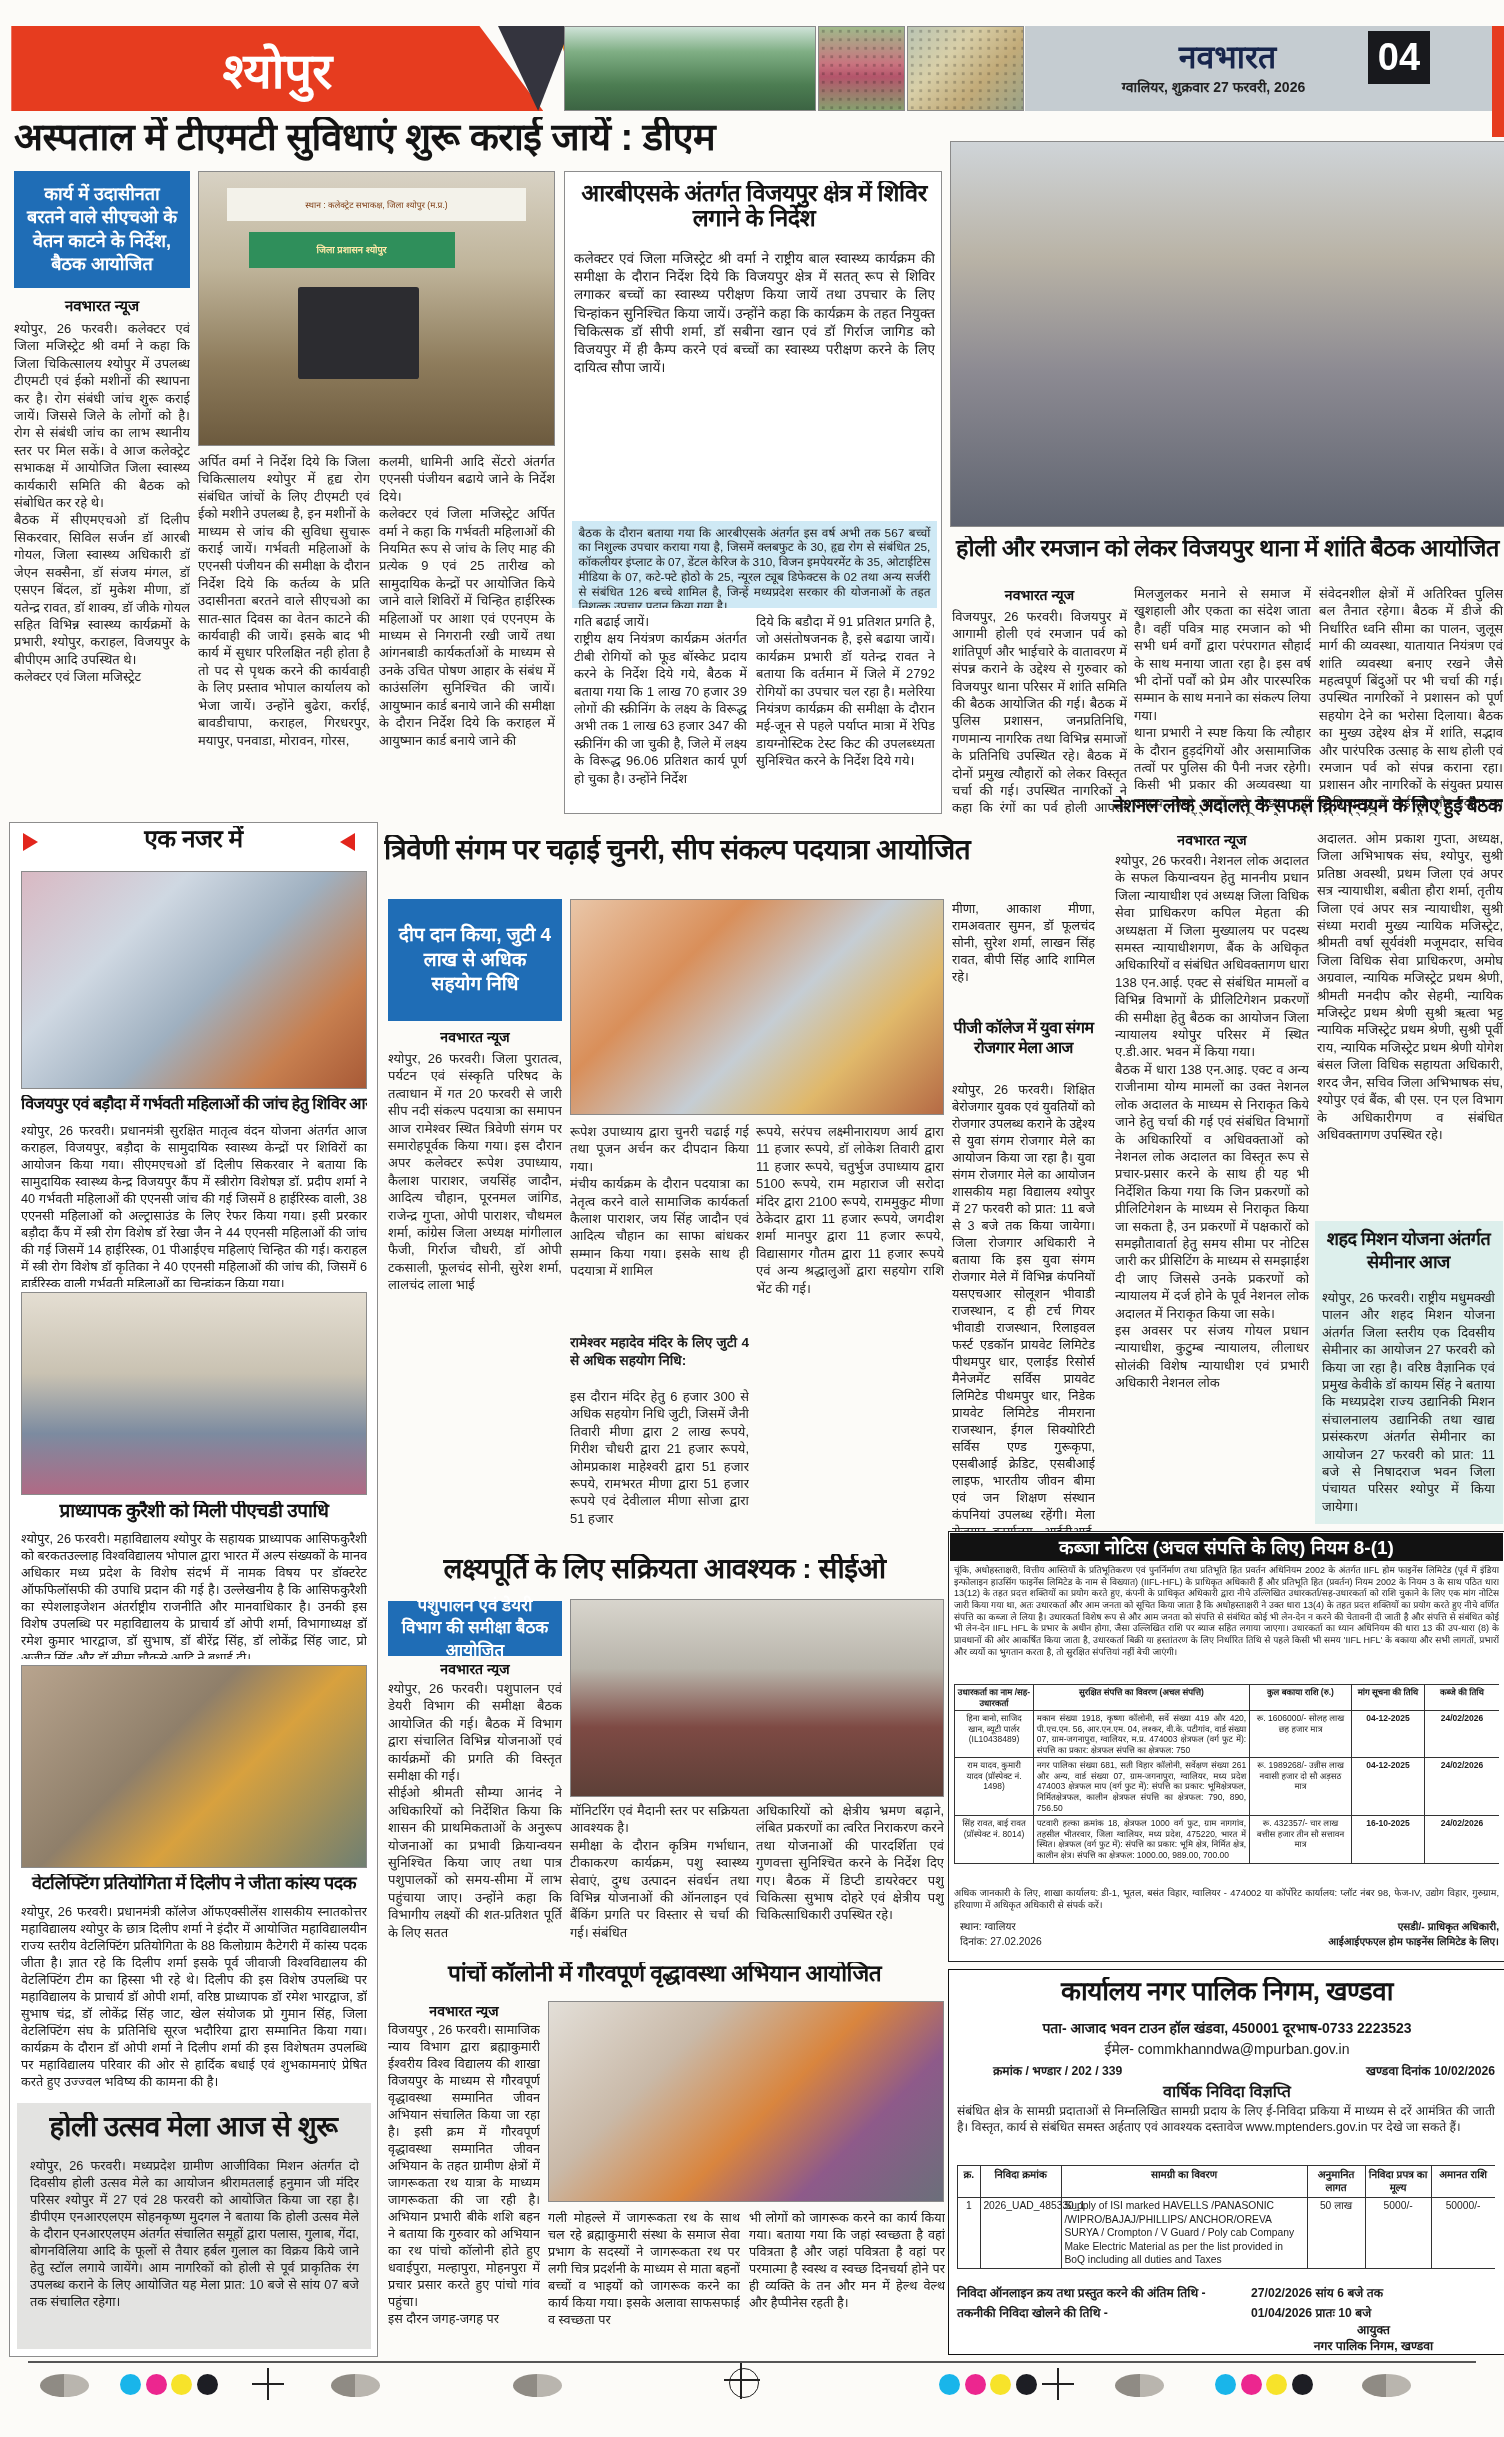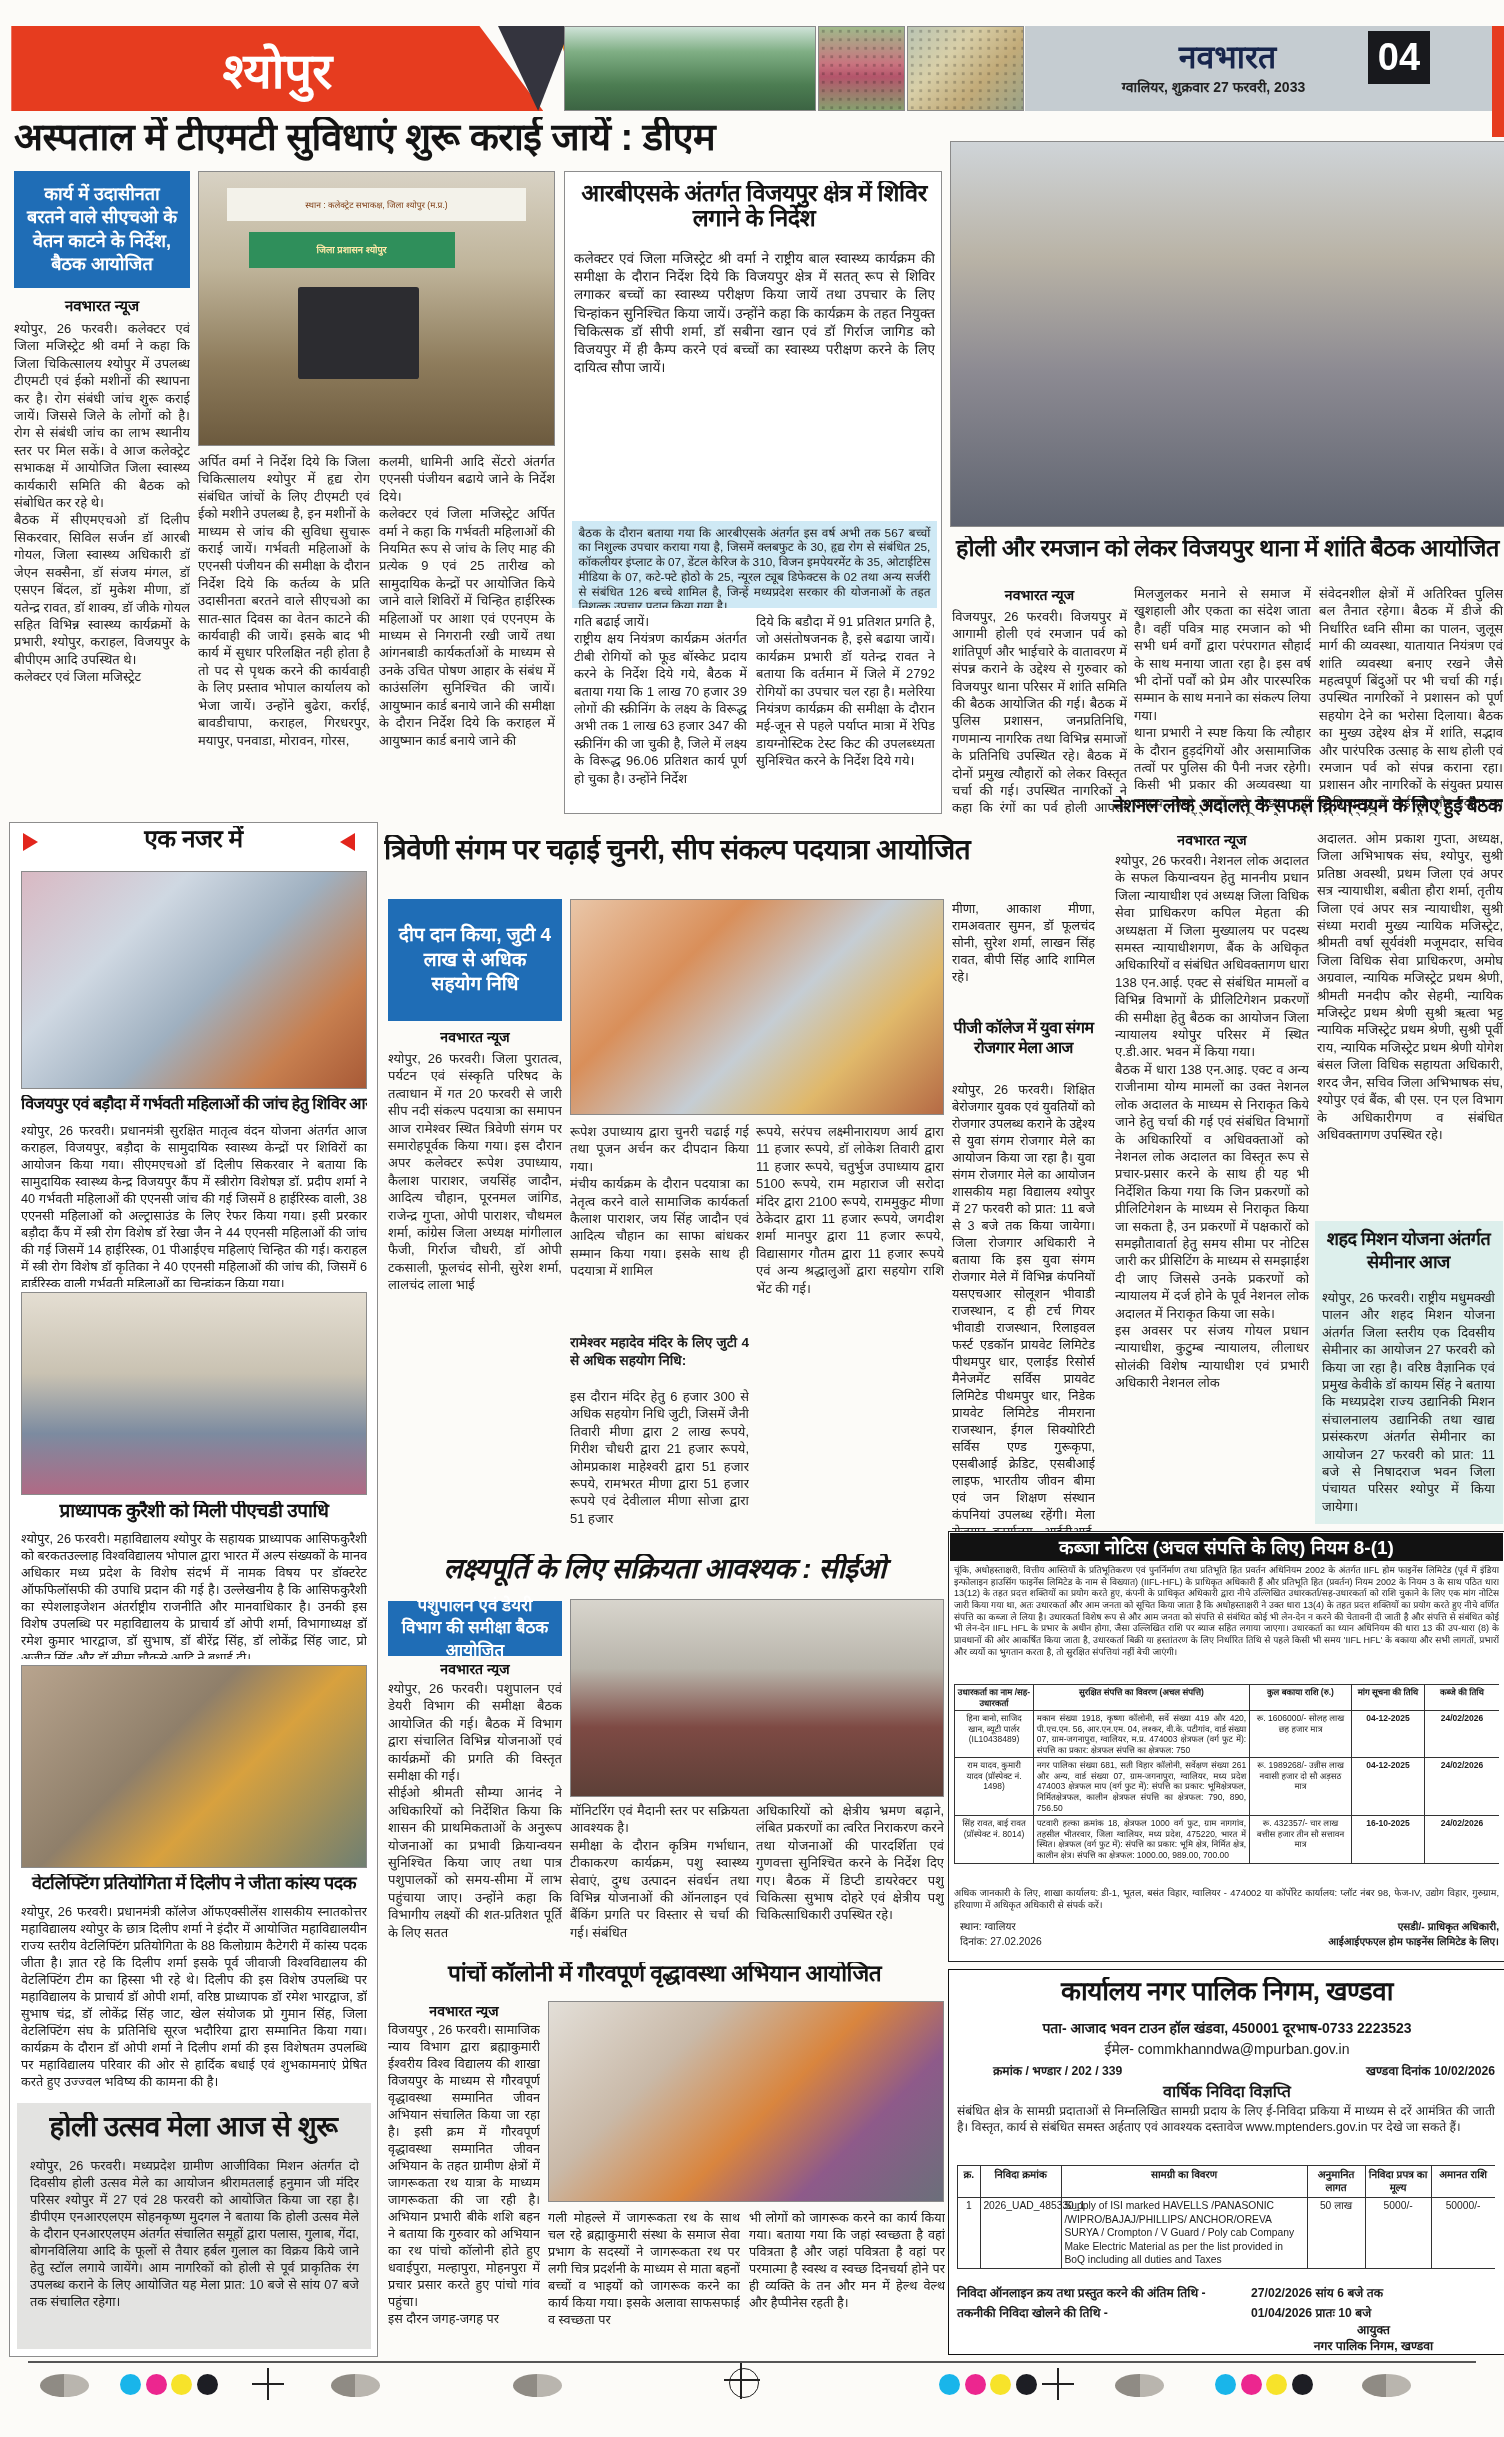--- a/index.html
+++ b/index.html
@@ -84,21 +84,21 @@
   <div id="banner-red">
     <span>श्योपुर</span>
   </div>
   <div id="wedge-orange"></div>
   <div id="wedge-dark"></div>
   <div class="photo" id="photo-forest" style="left:564px;top:26px;width:252px;height:85px;"></div>
   <div class="photo spots" id="photo-cheetah1" style="left:818px;top:26px;width:87px;height:85px;"></div>
   <div class="photo spots" id="photo-cheetah2" style="left:907px;top:26px;width:117px;height:85px;"></div>
   <div id="mast-gray"></div>
   <div id="paper-name">नवभारत</div>
-  <div id="dateline">ग्वालियर, शुक्रवार 27 फरवरी, 2033</div>
+  <div id="dateline">ग्वालियर, शुक्रवार 27 फरवरी, 2026</div>
   <div id="page-num">04</div>
   <div id="red-bar"></div>
 
   <div class="headline" style="left:14px;top:117px;width:929px;height:49px;font-size:38px;">अस्पताल में टीएमटी सुविधाएं शुरू कराई जायें : डीएम</div>
 
   <div class="bluebox" style="left:14px;top:171px;width:176px;height:117px;font-size:18px;">कार्य में उदासीनता बरतने वाले सीएचओ के वेतन काटने के निर्देश, बैठक आयोजित</div>
   <div class="byline" style="left:14px;top:295px;width:176px;height:21px;font-size:15px;">नवभारत न्यूज</div>
   <div class="col" style="left:14px;top:320px;width:176px;height:495px;font-size:13px;">श्योपुर, 26 फरवरी। कलेक्टर एवं जिला मजिस्ट्रेट श्री वर्मा ने कहा कि जिला चिकित्सालय श्योपुर में उपलब्ध टीएमटी एवं ईको मशीनों की स्थापना कर है। रोग संबंधी जांच शुरू कराई जायें। जिससे जिले के लोगों को है। रोग से संबंधी जांच का लाभ स्थानीय स्तर पर मिल सकें। वे आज कलेक्ट्रेट सभाकक्ष में आयोजित जिला स्वास्थ्य कार्यकारी समिति की बैठक को संबोधित कर रहे थे।
 बैठक में सीएमएचओ डॉ दिलीप सिकरवार, सिविल सर्जन डॉ आरबी गोयल, जिला स्वास्थ्य अधिकारी डॉ जेएन सक्सैना, डॉ संजय मंगल, डॉ एसएन बिंदल, डॉ मुकेश मीणा, डॉ यतेन्द्र रावत, डॉ शाक्य, डॉ जीके गोयल सहित विभिन्न स्वास्थ्य कार्यक्रमों के प्रभारी, श्योपुर, कराहल, विजयपुर के बीपीएम आदि उपस्थित थे।
 कलेक्टर एवं जिला मजिस्ट्रेट</div>
@@ -170,21 +170,21 @@
   <div class="byline" style="left:1115px;top:830px;width:194px;height:19px;font-size:14px;">नवभारत न्यूज</div>
   <div class="col" style="left:1115px;top:852px;width:194px;height:696px;font-size:13px;">श्योपुर, 26 फरवरी। नेशनल लोक अदालत के सफल कियान्वयन हेतु माननीय प्रधान जिला न्यायाधीश एवं अध्यक्ष जिला विधिक सेवा प्राधिकरण कपिल मेहता की अध्यक्षता में जिला मुख्यालय पर पदस्थ समस्त न्यायाधीशगण, बैंक के अधिकृत अधिकारियों व संबंधित अधिवक्तागण धारा 138 एन.आई. एक्ट से संबंधित मामलों व विभिन्न विभागों के प्रीलिटिगेशन प्रकरणों की समीक्षा हेतु बैठक का आयोजन जिला न्यायालय श्योपुर परिसर में स्थित ए.डी.आर. भवन में किया गया।
 बैठक में धारा 138 एन.आइ. एक्ट व अन्य राजीनामा योग्य मामलों का उक्त नेशनल लोक अदालत के माध्यम से निराकृत किये जाने हेतु चर्चा की गई एवं संबंधित विभागों के अधिकारियों व अधिवक्ताओं को नेशनल लोक अदालत का विस्तृत रूप से प्रचार-प्रसार करने के साथ ही यह भी निर्देशित किया गया कि जिन प्रकरणों को प्रीलिटिगेशन के माध्यम से निराकृत किया जा सकता है, उन प्रकरणों में पक्षकारों को समझौतावार्ता हेतु समय सीमा पर नोटिस जारी कर प्रीसिटिंग के माध्यम से समझाईश दी जाए जिससे उनके प्रकरणों को न्यायालय में दर्ज होने के पूर्व नेशनल लोक अदालत में निराकृत किया जा सके।
 इस अवसर पर संजय गोयल प्रधान न्यायाधीश, कुटुम्ब न्यायालय, लीलाधर सोलंकी विशेष न्यायाधीश एवं प्रभारी अधिकारी नेशनल लोक</div>
   <div class="col" style="left:1317px;top:830px;width:186px;height:384px;font-size:13px;">अदालत. ओम प्रकाश गुप्ता, अध्यक्ष, जिला अभिभाषक संघ, श्योपुर, सुश्री प्रतिष्ठा अवस्थी, प्रथम जिला एवं अपर सत्र न्यायाधीश, बबीता हौरा शर्मा, तृतीय जिला एवं अपर सत्र न्यायाधीश, सुश्री संध्या मरावी मुख्य न्यायिक मजिस्ट्रेट, श्रीमती वर्षा सूर्यवंशी मजूमदार, सचिव जिला विधिक सेवा प्राधिकरण, अमोघ अग्रवाल, न्यायिक मजिस्ट्रेट प्रथम श्रेणी, श्रीमती मनदीप कौर सेहमी, न्यायिक मजिस्ट्रेट प्रथम श्रेणी सुश्री ऋत्वा भट्ट न्यायिक मजिस्ट्रेट प्रथम श्रेणी, सुश्री पूर्वी राय, न्यायिक मजिस्ट्रेट प्रथम श्रेणी योगेश बंसल जिला विधिक सहायता अधिकारी, शरद जैन, सचिव जिला अभिभाषक संघ, श्योपुर एवं बैंक, बी एस. एन एल विभाग के अधिकारीगण व संबंधित अधिवक्तागण उपस्थित रहे।</div>
 
   <div class="shahadbg" style="left:1315px;top:1221px;width:188px;height:303px;"></div>
   <div class="headline wrap" style="left:1320px;top:1228px;width:177px;height:55px;font-size:18px;text-align:center;line-height:1.25;">शहद मिशन योजना अंतर्गत सेमीनार आज</div>
   <div class="col" style="left:1322px;top:1289px;width:173px;height:229px;font-size:13px;">श्योपुर, 26 फरवरी। राष्ट्रीय मधुमक्खी पालन और शहद मिशन योजना अंतर्गत जिला स्तरीय एक दिवसीय सेमीनार का आयोजन 27 फरवरी को किया जा रहा है। वरिष्ठ वैज्ञानिक एवं प्रमुख केवीके डॉ कायम सिंह ने बताया कि मध्यप्रदेश राज्य उद्यानिकी मिशन संचालनालय उद्यानिकी तथा खाद्य प्रसंस्करण अंतर्गत सेमीनार का आयोजन 27 फरवरी को प्रात: 11 बजे से निषादराज भवन जिला पंचायत परिसर श्योपुर में किया जायेगा।</div>
 
-  <div class="headline" style="left:384px;top:1554px;width:561px;height:41px;font-size:28px;text-align:center;font-style:italic;">लक्ष्यपूर्ति के लिए सक्रियता आवश्यक : सीईओ</div>
+  <div class="headline" style="left:384px;top:1554px;width:561px;height:41px;font-size:28px;text-align:center;">लक्ष्यपूर्ति के लिए सक्रियता आवश्यक : सीईओ</div>
   <div class="bluebox" style="left:388px;top:1601px;width:174px;height:55px;font-size:17px;">पशुपालन एवं डेयरी विभाग की समीक्षा बैठक आयोजित</div>
   <div class="byline" style="left:388px;top:1659px;width:174px;height:17px;font-size:14px;">नवभारत न्यूज</div>
   <div class="col" style="left:388px;top:1680px;width:174px;height:269px;font-size:13px;">श्योपुर, 26 फरवरी। पशुपालन एवं डेयरी विभाग की समीक्षा बैठक आयोजित की गई। बैठक में विभाग द्वारा संचालित विभिन्न योजनाओं एवं कार्यक्रमों की प्रगति की विस्तृत समीक्षा की गई।
 सीईओ श्रीमती सौम्या आनंद ने अधिकारियों को निर्देशित किया कि शासन की प्राथमिकताओं के अनुरूप योजनाओं का प्रभावी क्रियान्वयन सुनिश्चित किया जाए तथा पात्र पशुपालकों को समय-सीमा में लाभ पहुंचाया जाए। उन्होंने कहा कि विभागीय लक्ष्यों की शत-प्रतिशत पूर्ति के लिए सतत</div>
   <div class="photo" id="photo-ceo" style="left:570px;top:1599px;width:374px;height:198px;"></div>
   <div class="col" style="left:570px;top:1802px;width:179px;height:147px;font-size:13px;">मॉनिटरिंग एवं मैदानी स्तर पर सक्रियता आवश्यक है।
 समीक्षा के दौरान कृत्रिम गर्भाधान, टीकाकरण कार्यक्रम, पशु स्वास्थ्य सेवाएं, दुग्ध उत्पादन संवर्धन तथा विभिन्न योजनाओं की ऑनलाइन एवं बैंकिंग प्रगति पर विस्तार से चर्चा की गई। संबंधित</div>
   <div class="col" style="left:756px;top:1802px;width:188px;height:147px;font-size:13px;">अधिकारियों को क्षेत्रीय भ्रमण बढ़ाने, लंबित प्रकरणों का त्वरित निराकरण करने तथा योजनाओं की पारदर्शिता एवं गुणवत्ता सुनिश्चित करने के निर्देश दिए गए। बैठक में डिप्टी डायरेक्टर पशु चिकित्सा सुभाष दोहरे एवं क्षेत्रीय पशु चिकित्साधिकारी उपस्थित रहे।</div>
 
   <div class="headline" style="left:384px;top:1962px;width:561px;height:36px;font-size:22.6px;text-align:center;">पांचों कॉलोनी में गौरवपूर्ण वृद्धावस्था अभियान आयोजित</div>

